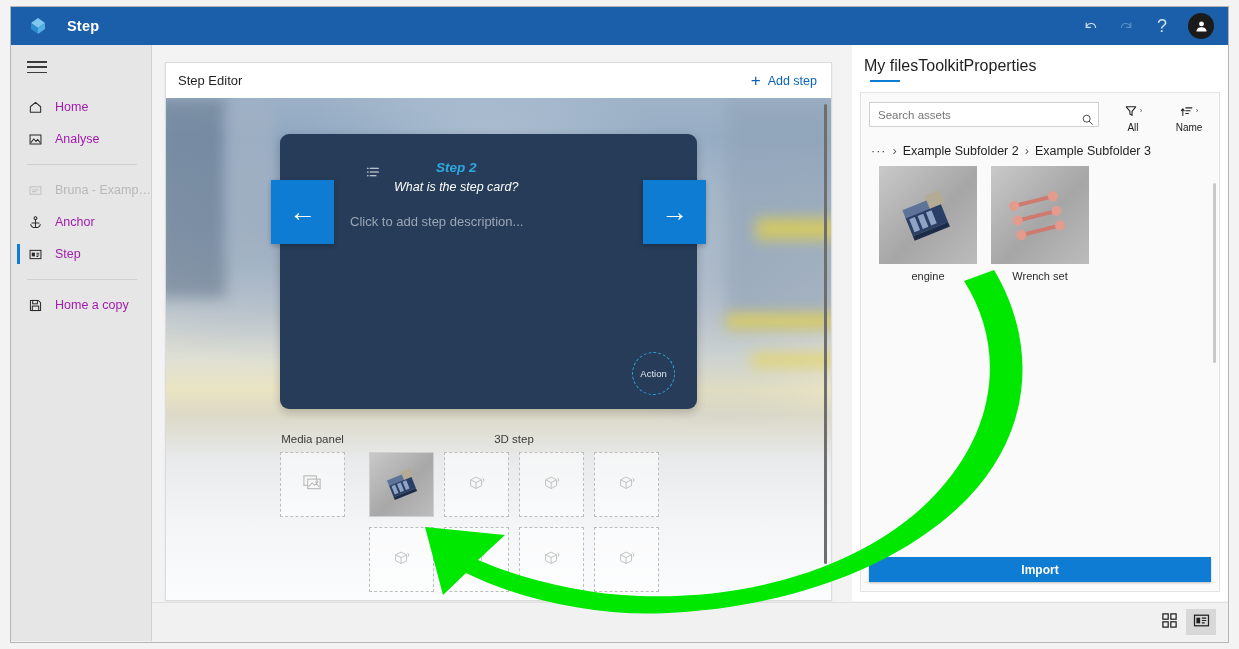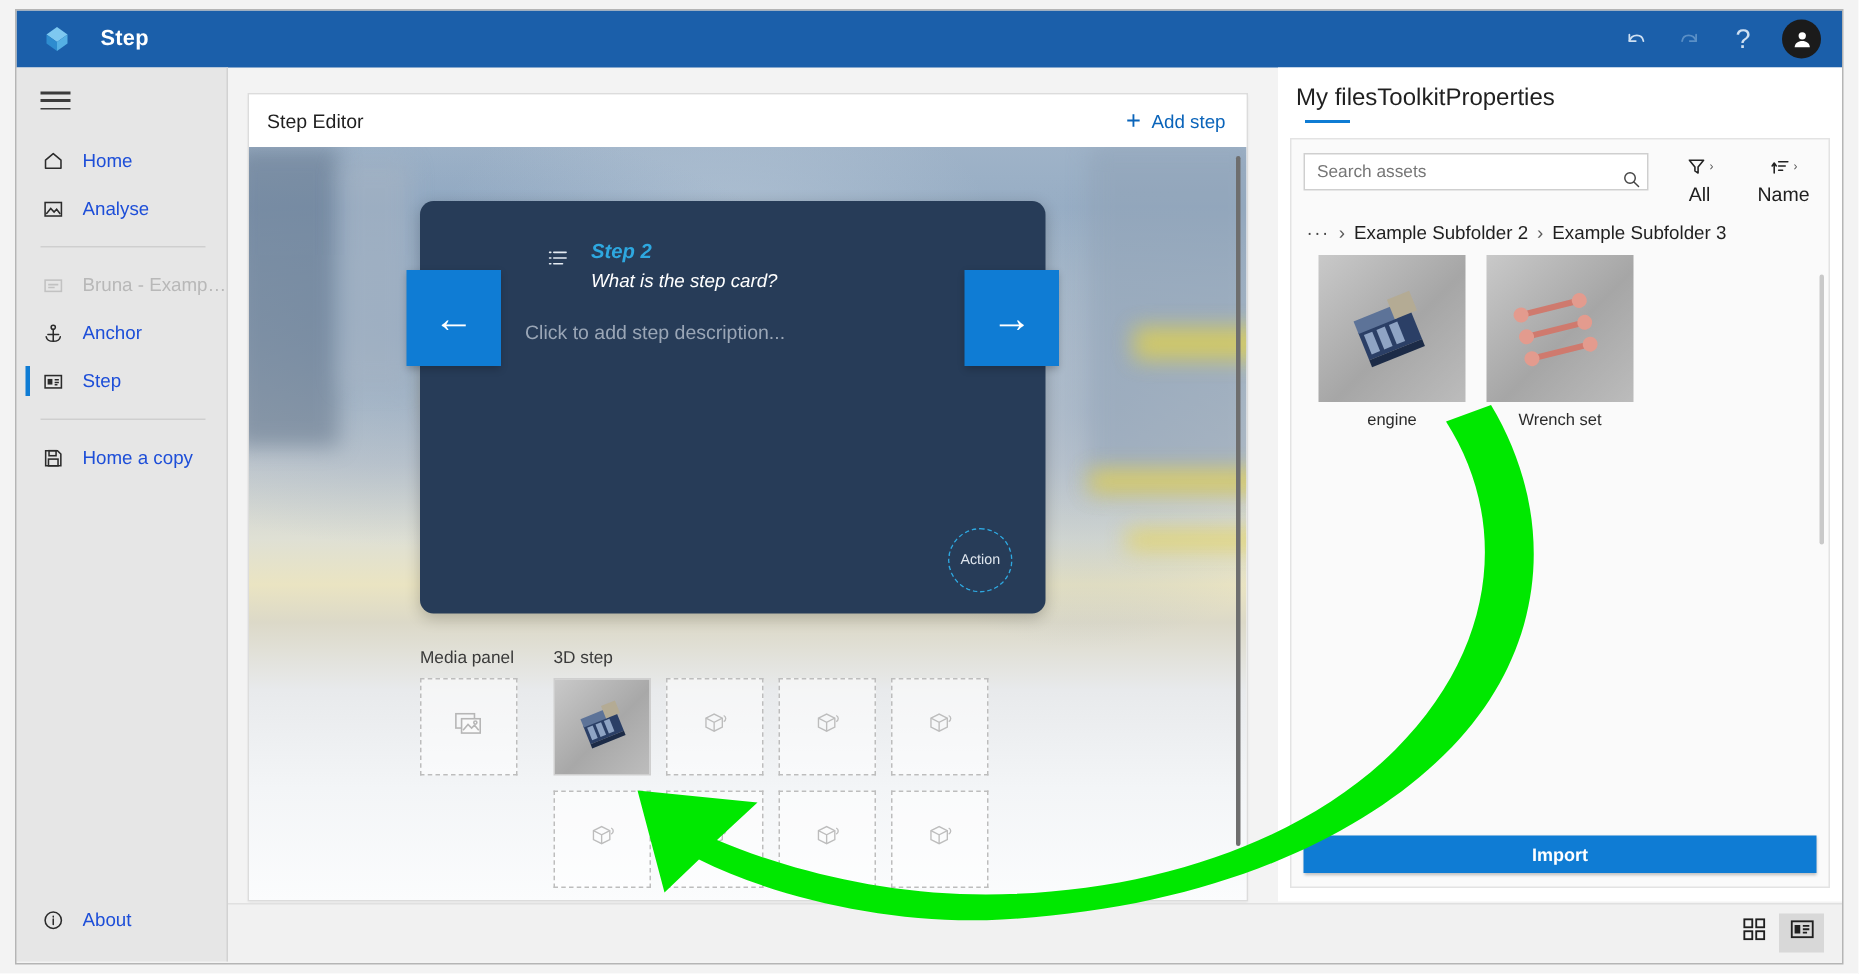--- a/index.html
+++ b/index.html
@@ -58,21 +58,21 @@
   .hamburger {
     margin: 14px 0 0 16px; width: 20px; height: 16px; cursor: pointer;
     display: flex; flex-direction: column; justify-content: space-between; padding: 2px 0;
   }
   .hamburger span { display: block; height: 1.5px; background: #3b3b3b; }
   .nav { margin-top: 16px; }
   .nav-item {
     position: relative;
     display: flex; align-items: center;
     height: 32px; padding-left: 16px; cursor: pointer;
-    color: #1d4ed8; font-size: 12.5px;
+    color: #a21caf; font-size: 12.5px;
   }
   .nav-item .ico {
     width: 17px; height: 17px; margin-right: 11px;
     display: flex; align-items: center; justify-content: center;
     flex: 0 0 17px;
   }
   .nav-item.disabled { color: #b8b8b8; cursor: default; }
   .nav-item.selected::before {
     content: ""; position: absolute; left: 6px; top: 6px;
     width: 2.5px; height: 20px; background: #0f7cd4;
@@ -85,20 +85,21 @@
   .nav-bottom { position: absolute; bottom: 12px; left: 0; width: 100%; }
 
   
   .editor {
     position: absolute; left: 165px; top: 62px;
     width: 667px; height: 539px;
     background: #ffffff;
     border: 1px solid #dcdcdc;
     box-shadow: 0 1px 2px rgba(0,0,0,.08);
     overflow: hidden;
+    text-align: center;
   }
   .editor-head {
     height: 35px; display: flex; align-items: center;
     padding: 0 14px 0 12px; background: #fff;
   }
   .editor-title { font-size: 13px; color: #1f1f1f; }
   .add-step {
     margin-left: auto; display: flex; align-items: center; gap: 7px;
     color: #0a64ba; font-size: 12.5px; cursor: pointer;
   }
@@ -213,21 +214,21 @@
     font-family: "Liberation Sans", sans-serif; background: transparent;
   }
   .searchbox input::placeholder { color: #767676; }
   .search-ico { width: 22px; display: flex; align-items: center; justify-content: center; cursor: pointer; }
   .tool {
     width: 44px; text-align: center; cursor: pointer;
     display: flex; flex-direction: column; align-items: center; gap: 3px;
   }
   .tool .glyphrow { display: flex; align-items: center; gap: 2px; height: 17px; }
   .tool .caret { font-size: 8px; color: #555; }
-  .tool .tlabel { font-size: 13px; color: #202020; }
+  .tool .tlabel { font-size: 10px; color: #202020; }
 
   .breadcrumb {
     display: flex; align-items: center; gap: 6px;
     padding: 11px 0 8px 10px; font-size: 12.5px; color: #1f1f1f;
   }
   .breadcrumb .sep { color: #5a5a5a; }
   .breadcrumb .dots { letter-spacing: 1px; color: #444; cursor: pointer; }
   .breadcrumb .crumb { cursor: pointer; }
 
   .assets { display: flex; gap: 14px; padding: 0 0 0 18px; }
@@ -376,31 +377,20 @@
           <svg width="15" height="15" viewBox="0 0 16 16" fill="none" stroke="#2b2b2b" stroke-width="1.1">
             <path d="M2.6 2.6 H11 L13.4 5 V13.4 H2.6 Z"></path>
             <rect x="5" y="2.6" width="5" height="3.6"></rect>
             <rect x="4.6" y="8.6" width="6.8" height="4.8"></rect>
           </svg>
         </span>
         <span class="label">Home a copy</span>
       </div>
     </div>
 
-    <div class="nav-bottom">
-      <div class="nav-item">
-        <span class="ico">
-          <svg width="15" height="15" viewBox="0 0 16 16" fill="none" stroke="#2b2b2b" stroke-width="1.1">
-            <circle cx="8" cy="8" r="5.8"></circle>
-              <path d="M8 7.2 V11 M8 5.1 V5.6" stroke-linecap="round"></path>
-          </svg>
-        </span>
-        <span class="label">About</span>
-      </div>
-    </div>
   </div>
 
   <div class="editor">
     <div class="editor-head">
       <div class="editor-title">Step Editor</div>
       <div class="add-step">
         <span class="plus">+</span>
         <span>Add step</span>
       </div>
     </div>

